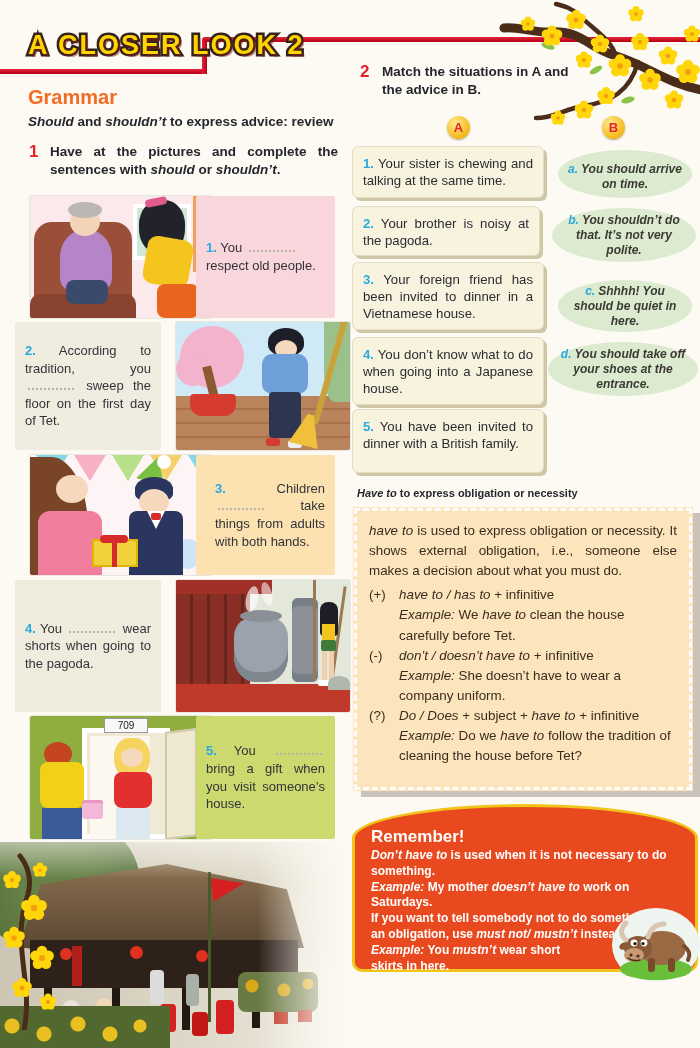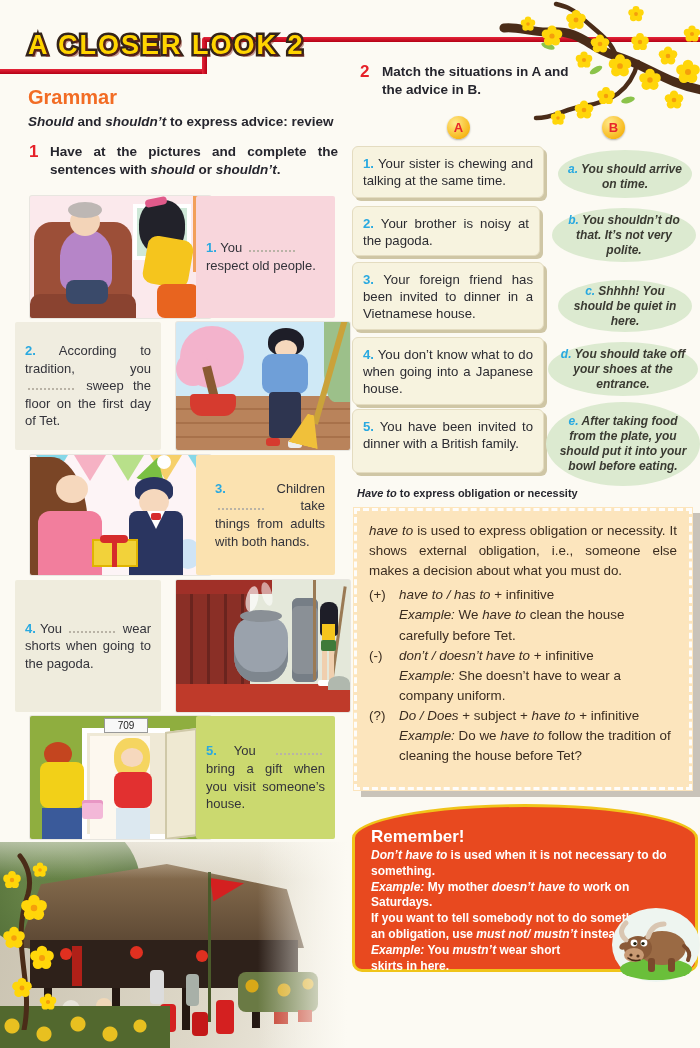--- a/index.html
+++ b/index.html
@@ -386,23 +386,20 @@
   </div>
   <div class="adv" style="left:552px;top:208px;width:144px;height:54px;">
     <div><span class="alet">b.</span><span>You shouldn’t do that. It’s not very polite.</span></div>
   </div>
   <div class="adv" style="left:558px;top:280px;width:134px;height:52px;">
     <div><span class="alet">c.</span><span>Shhhh! You should be quiet in here.</span></div>
   </div>
   <div class="adv" style="left:548px;top:342px;width:150px;height:54px;">
     <div><span class="alet">d.</span><span>You should take off your shoes at the entrance.</span></div>
   </div>
-  <div class="adv" style="left:546px;top:402px;width:154px;height:84px;">
-    <div><span class="alet">e.</span><span>After taking food from the plate, you should put it into your bowl before eating.</span></div>
-  </div>
 
   <div class="haveto-h"><span class="seg-bi">Have to</span><span class="seg-b"> to express obligation or necessity</span></div>
 
   <div class="gbox">
     <div class="intro"><span class="seg-i">have to</span><span class="seg-n"> is used to express obligation or necessity. It shows external obligation, i.e., someone else makes a decision about what you must do.</span></div>
     <div class="rule">
       <span class="rule-sign">(+)</span>
       <div class="rule-body">
         <div><span class="seg-i">have to / has to</span><span class="seg-n"> + infinitive</span></div>
         <div><span class="seg-i">Example:</span><span class="seg-n"> We </span><span class="seg-i">have to</span><span class="seg-n"> clean the house carefully before Tet.</span></div>

